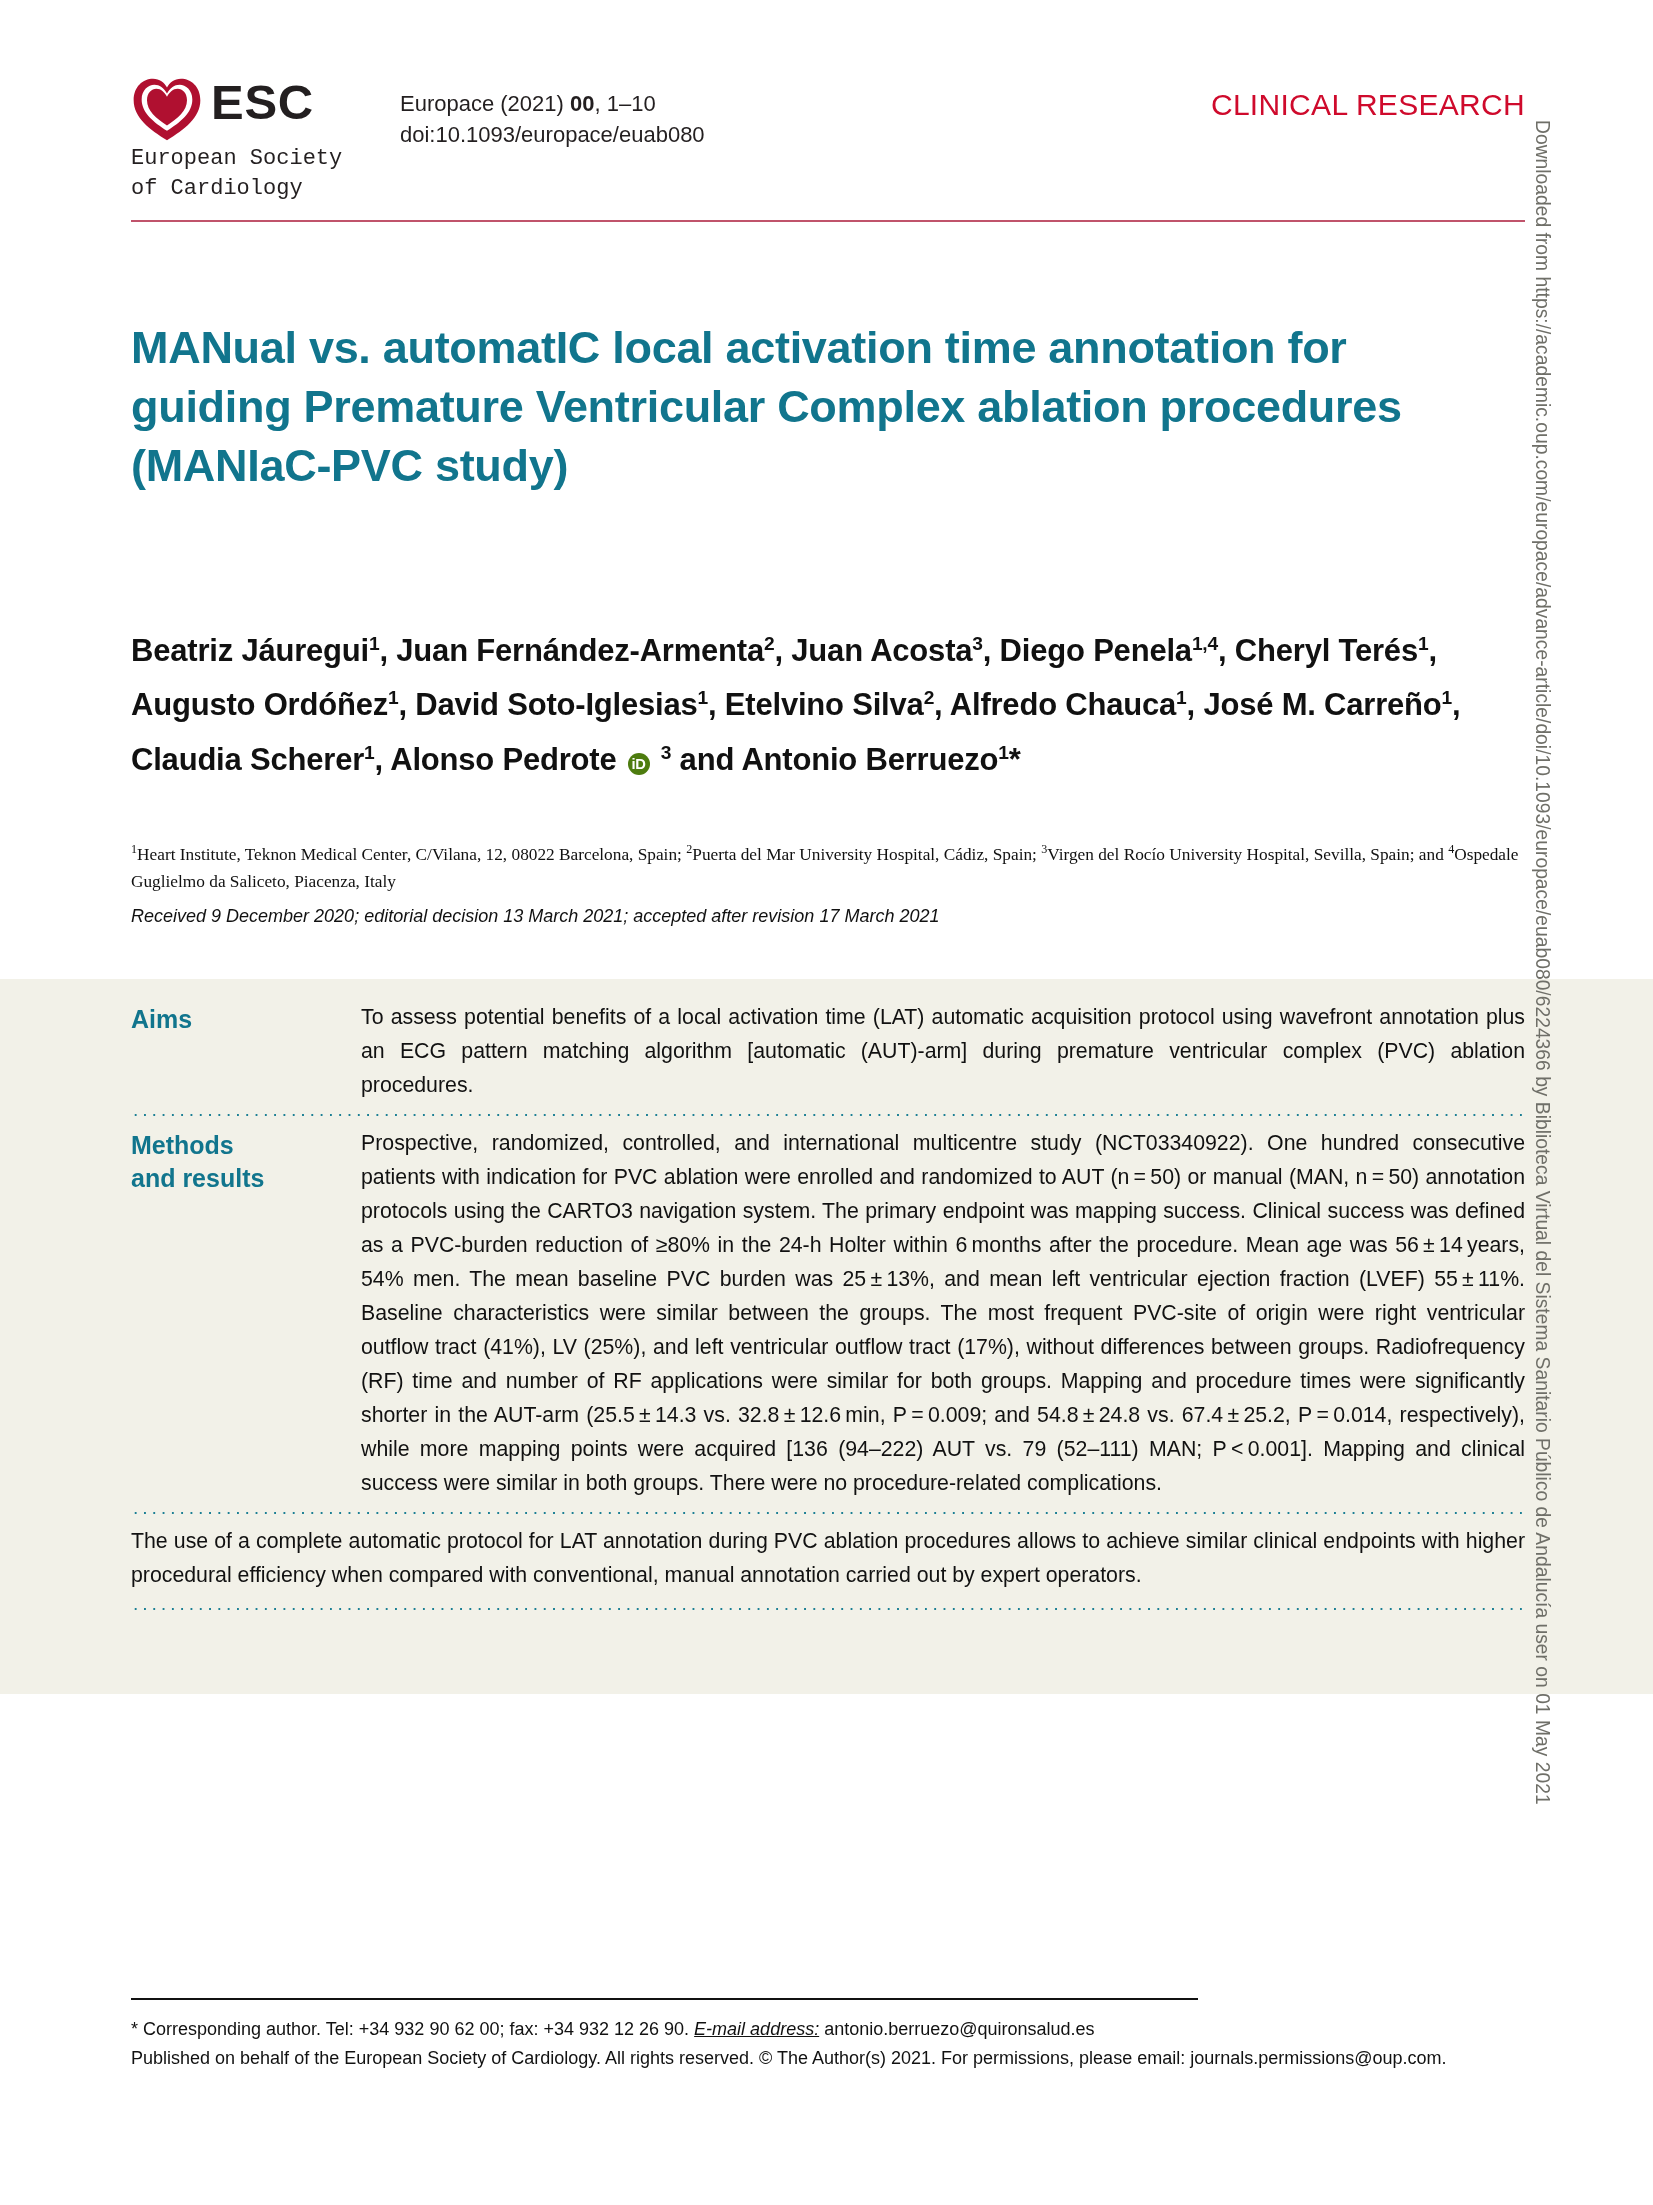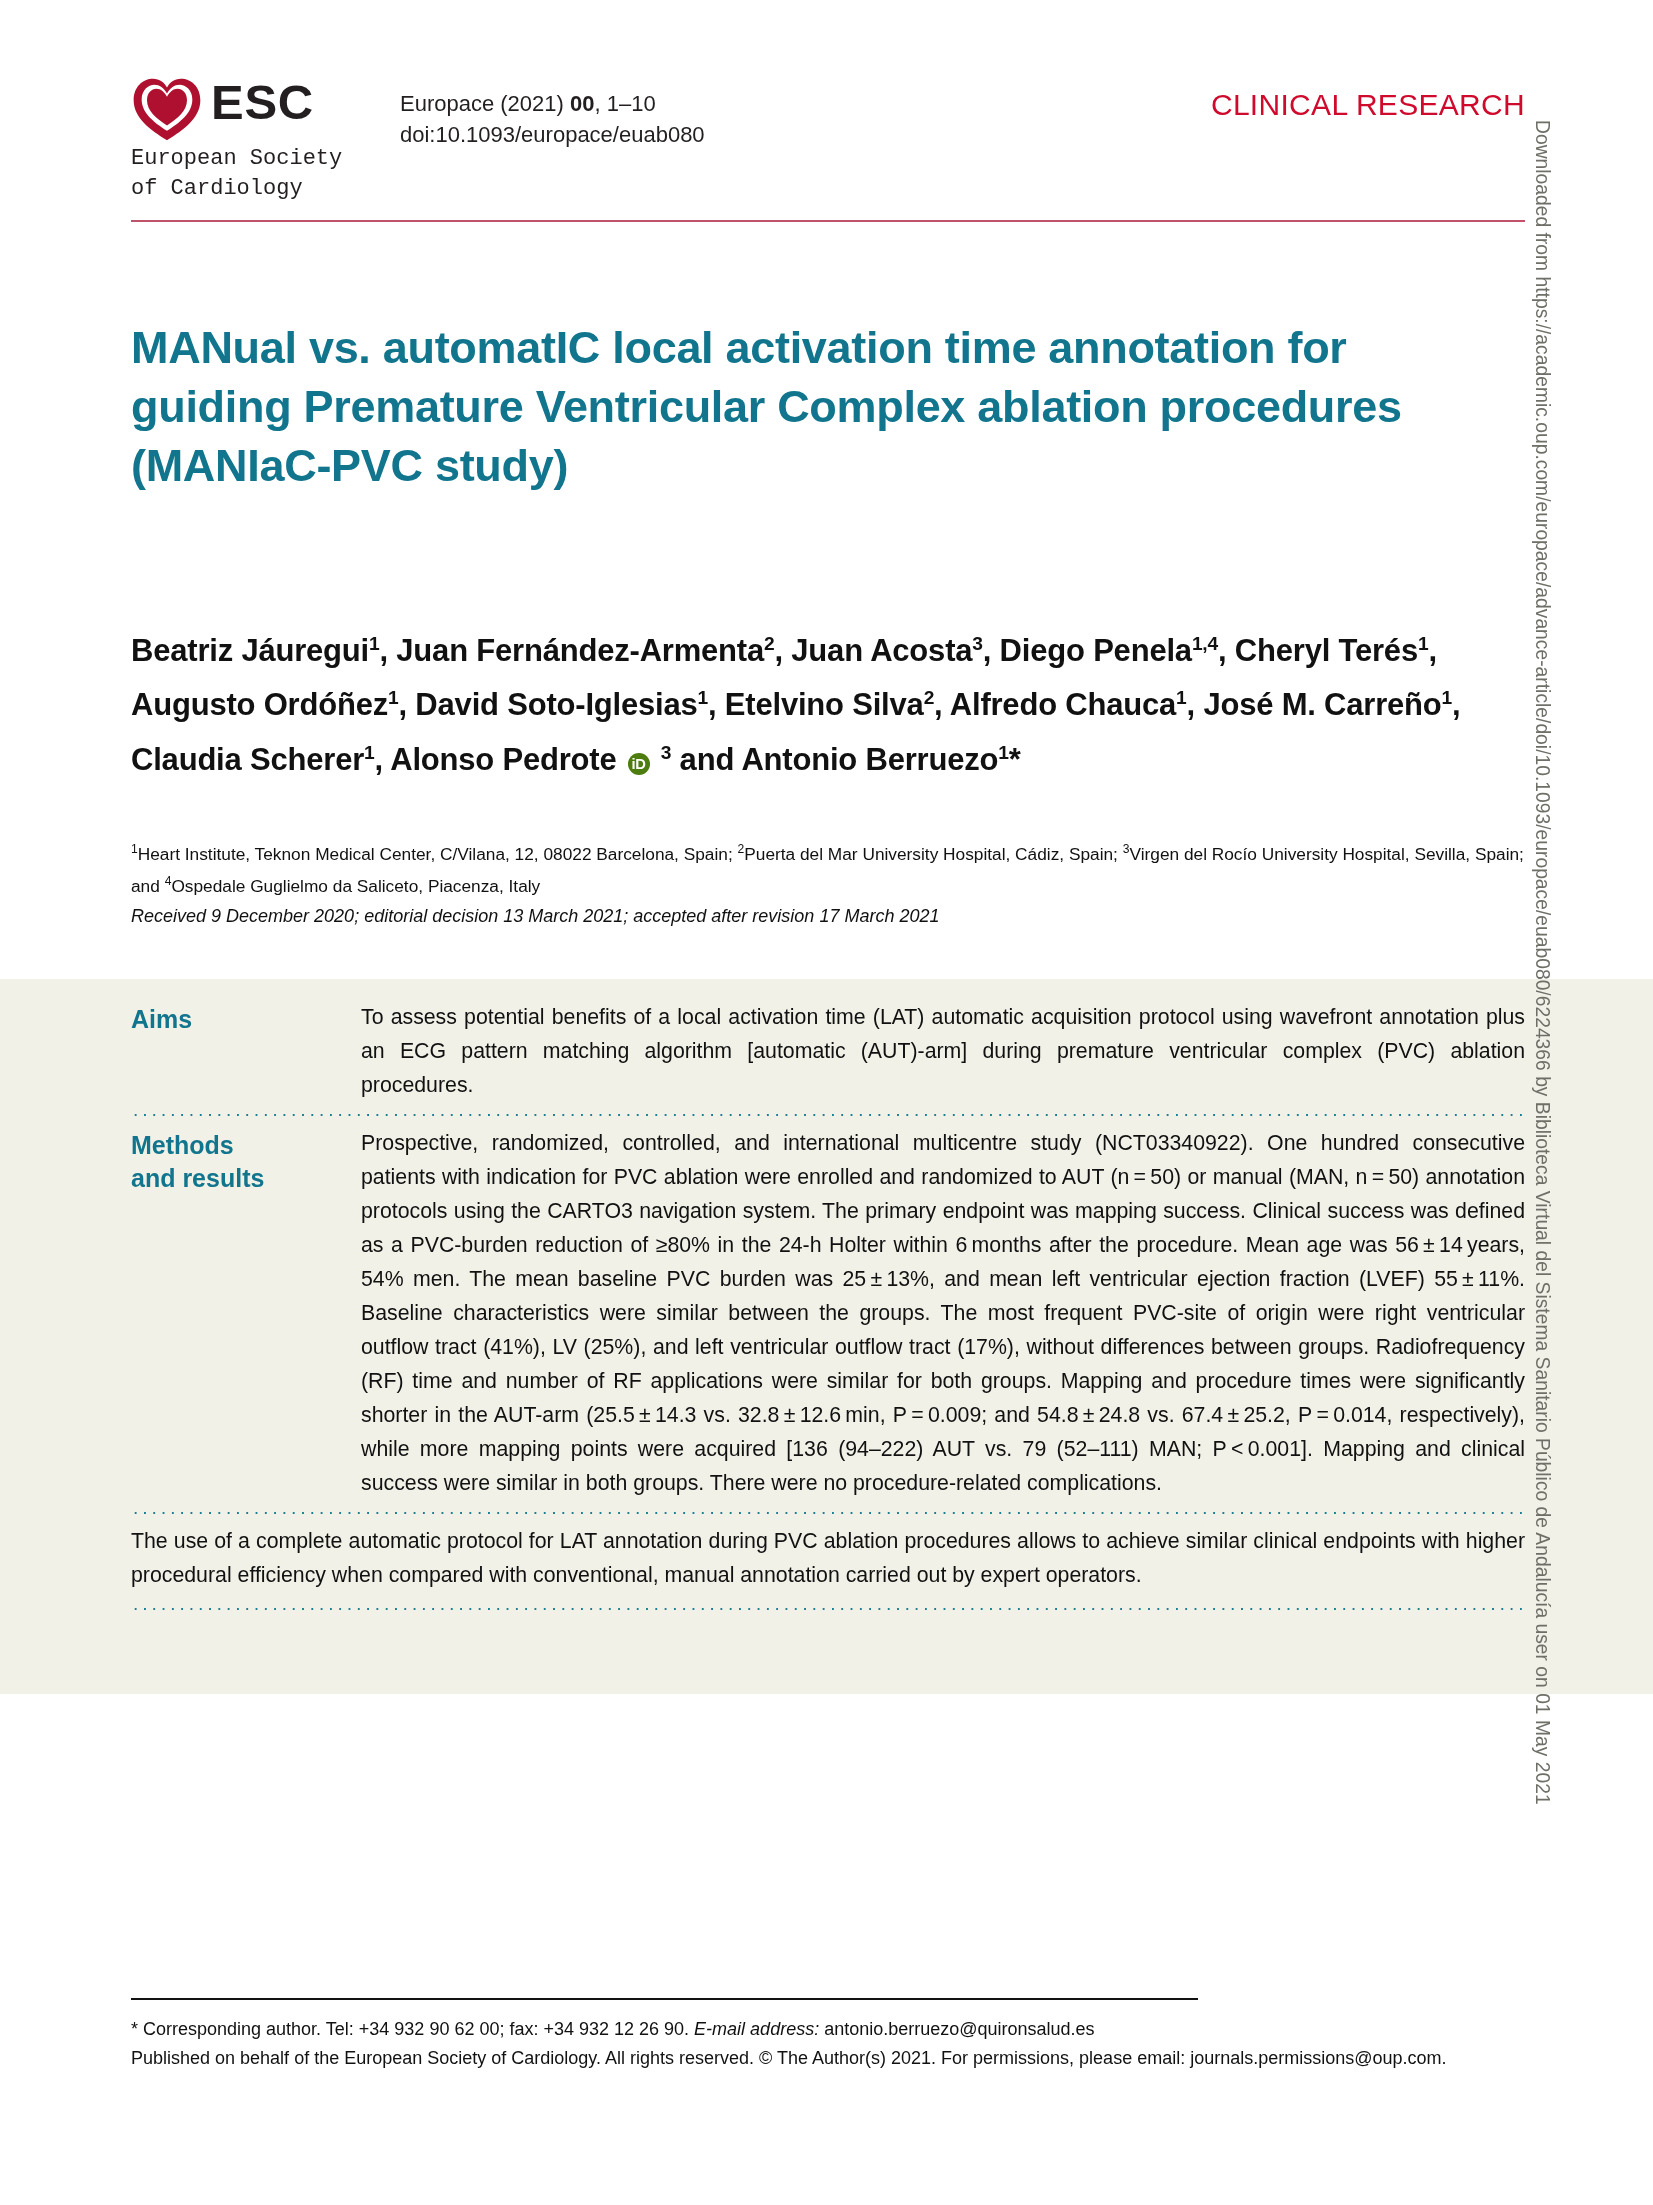--- a/index.html
+++ b/index.html
@@ -65,21 +65,21 @@
     display:inline-block; width:22px; height:22px; border-radius:50%;
     background:#4d7c0f; color:#ffffff;
     font-size:14.7px; line-height:22px; text-align:center;
     font-weight:bold; vertical-align:0.7px; margin:0 2.7px;
     font-family:"Liberation Sans", sans-serif;
   }
 
   
   .affil {
     position:absolute; left:131px; top:836px; width:1394px;
-    font-family:Liberation Sans, sans-serif;
+    font-family:Liberation Serif, serif;
     font-size:17.3px; line-height:27px; color:#111111;
   }
   .affil sup { font-size:0.7em; vertical-align:super; }
   .received {
     position:absolute; left:131px; top:904px; width:1394px;
     font-family:"Liberation Sans", sans-serif;
     font-style:italic; font-size:18px; line-height:24px; color:#111111;
   }
 
   
@@ -117,21 +117,21 @@
   
   .rule-bottom {
     position:absolute; left:131px; top:1998px; width:1067px; height:2px;
     background:#111111;
   }
   .footer {
     position:absolute; left:131px; top:2015px; width:1334px;
     font-family:"Liberation Sans", sans-serif;
     font-size:18px; line-height:29px; color:#111111;
   }
-  .footer i { font-style:italic; }
+  .footer i { font-style:italic;text-decoration:underline; }
 
   
   .download-stamp {
     position:absolute;
     left:1554px; top:120px;
     width:1974px;
     transform-origin: 0 0;
     transform: rotate(90deg);
     font-family:"Liberation Sans", sans-serif;
     font-size:19.3px; line-height:23px;

